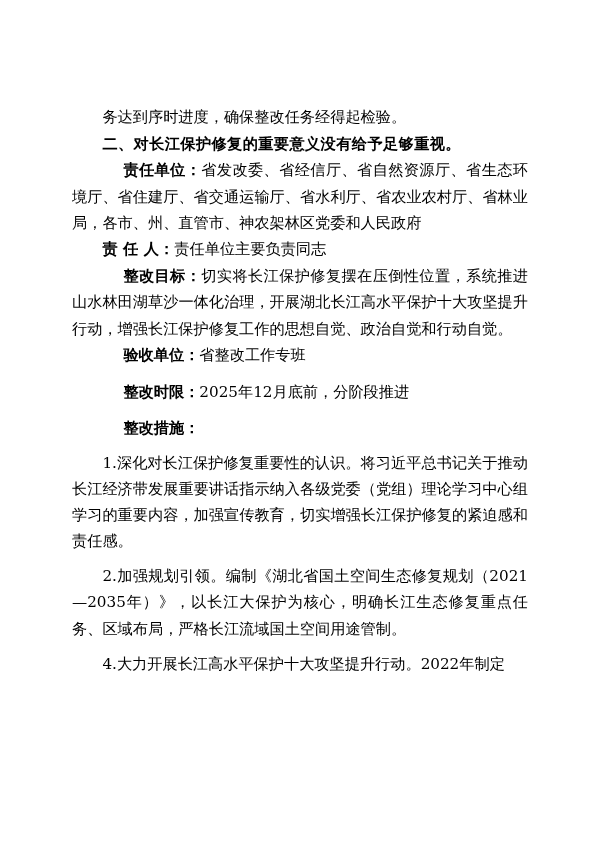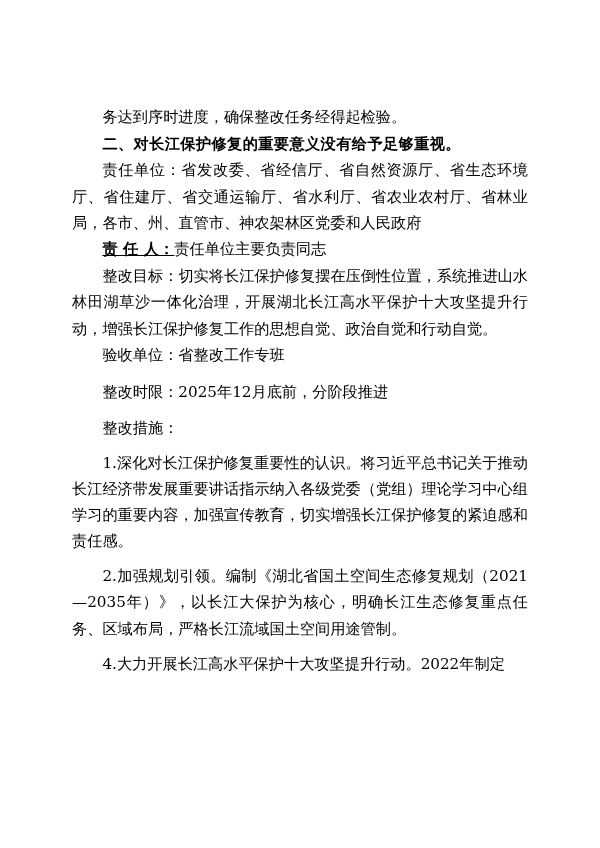--- a/index.html
+++ b/index.html
@@ -34,26 +34,26 @@
   }
   .indent {
     text-indent: 2em;
   }
   .heading {
     text-indent: 2em;
     font-weight: bold;
     letter-spacing: 0.4px;
   }
   .label {
-    font-weight: normal;
+    font-weight: bold;
+    margin-left: 21px;
   }
   .spaced-label {
     font-weight: bold;
     letter-spacing: 0.1px;
-    text-decoration: underline;
   }
   .gap-above {
     margin-top: 11px;
   }
   .gap-above-small {
     margin-top: 9px;
   }
 </style>
 </head>
 <body>

